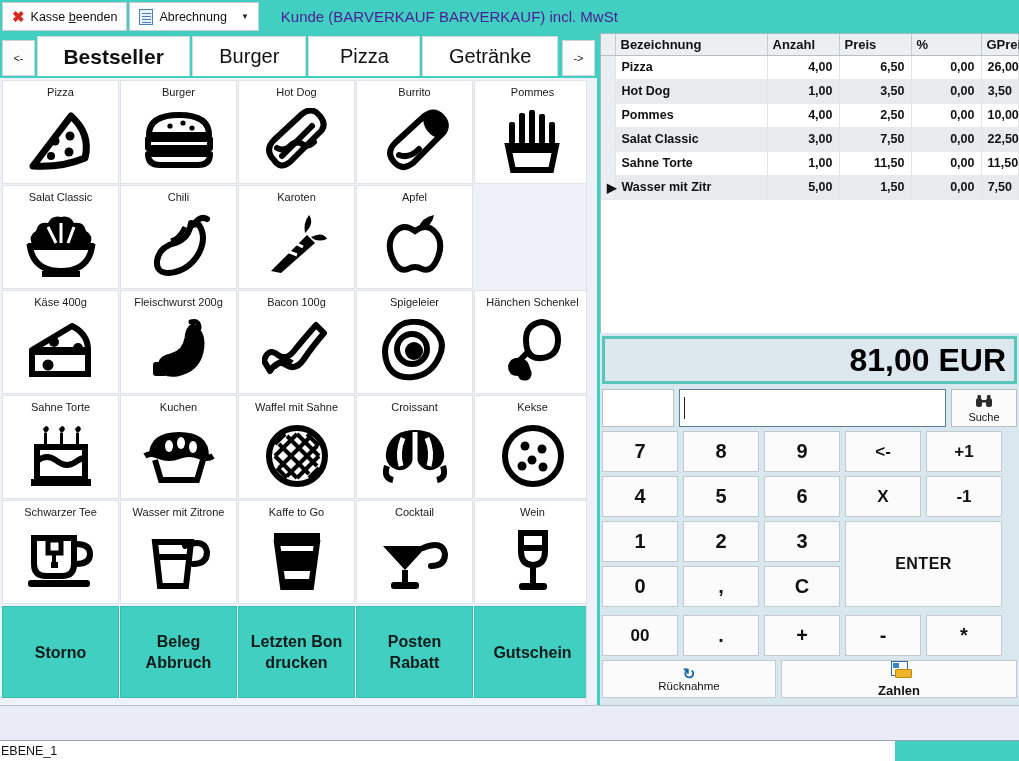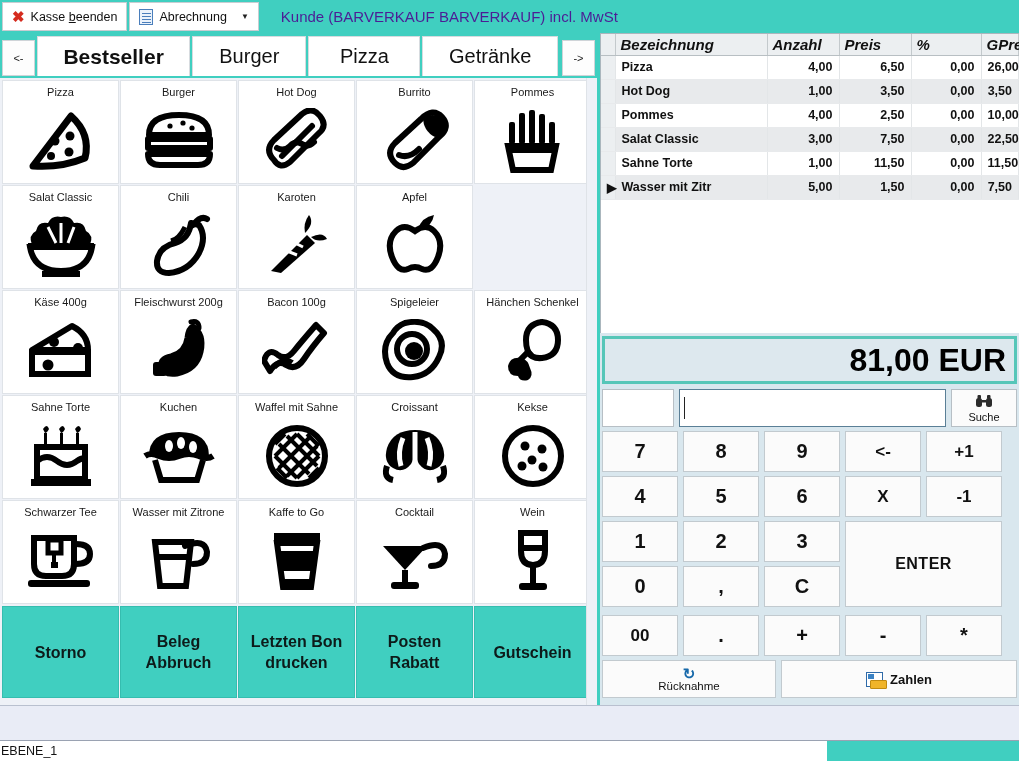--- a/index.html
+++ b/index.html
@@ -90,40 +90,40 @@
     font-size: 16px; font-weight: bold; color: #0d1b1a;
     line-height: 21px; padding: 0 4px;
   }
 
   
   .bottom-strip {
     position: absolute; left: 0; top: 705px; width: 1019px; height: 36px;
     background: #e9ecf6; border-top: 1px solid #b9c0cf; border-bottom: 1px solid #9aa2b2;
   }
   .statusbar {
-    position: absolute; left: 0; top: 741px; width: 827px; height: 20px;
+    position: absolute; left: 0; top: 741px; width: 895px; height: 20px;
     background: #ffffff; font-size: 12.5px; color: #111;
     display: flex; align-items: center; padding-left: 1px;
   }
 
   
   .right {
     position: absolute; left: 600px; top: 33px; width: 419px; height: 672px;
     background: #d9e7ee;
   }
   .rec-wrap {
     position: absolute; left: 0px; top: 0px; width: 419px; height: 300px;
     background: #ffffff;
     border-left: 1px solid #aab6bd; border-top: 1px solid #aab6bd;
   }
   table.receipt { width: 100%; border-collapse: collapse; table-layout: fixed; }
   table.receipt th {
     background: #eceff1; border-right: 1px solid #c3c9cc; border-bottom: 1px solid #b8bfc3;
-    font-size: 15px; font-weight: bold; color: #111;
-    height: 21px; text-align: left; padding: 0 5px; font-style: italic;
+    font-size: 13px; font-weight: bold; color: #111;
+    height: 21px; text-align: left; padding: 0 5px;
   }
   table.receipt td {
     border-right: 1px solid #e3e6e8; border-bottom: 1px solid #e8eaec;
     font-size: 12.5px; font-weight: bold; color: #111;
     height: 24px; padding: 0 6px;
   }
   .col-marker { width: 14px; }
   th.col-marker { background: #eceff1; }
   td.col-marker {
     background: #eceff1; text-align: center; font-size: 9px; color: #222;
@@ -173,21 +173,21 @@
   .pad-mid { display: flex; gap: 5px; }
   .pad-mid-left { display: flex; flex-direction: column; gap: 4px; }
   .bottom-row { display: flex; gap: 5px; margin-top: 4px; }
   .wide-btn {
     height: 38px; background: #fbfbfb; border: 1px solid #c2cacf;
     display: flex; flex-direction: column; align-items: center; justify-content: center;
     font-size: 11.5px; color: #111;
   }
   .wide-btn.ruck { width: 174px; }
   .wide-btn.zahlen {
-    width: 236px; flex-direction: row; gap: 7px;
+    width: 236px; flex-direction: column; gap: 7px;
     font-size: 13px; font-weight: bold;
   }
   .refresh-icon { color: #1769aa; font-size: 15px; line-height: 13px; font-weight: bold; }
   .pay-icon {
     width: 17px; height: 15px; background: #ffffff; border: 1px solid #2f6aa8;
     position: relative; flex: 0 0 auto;
   }
   .pay-icon::before {
     content: ""; position: absolute; left: 1px; top: 1px; width: 6px; height: 5px; background: #3b82c4;
   }

